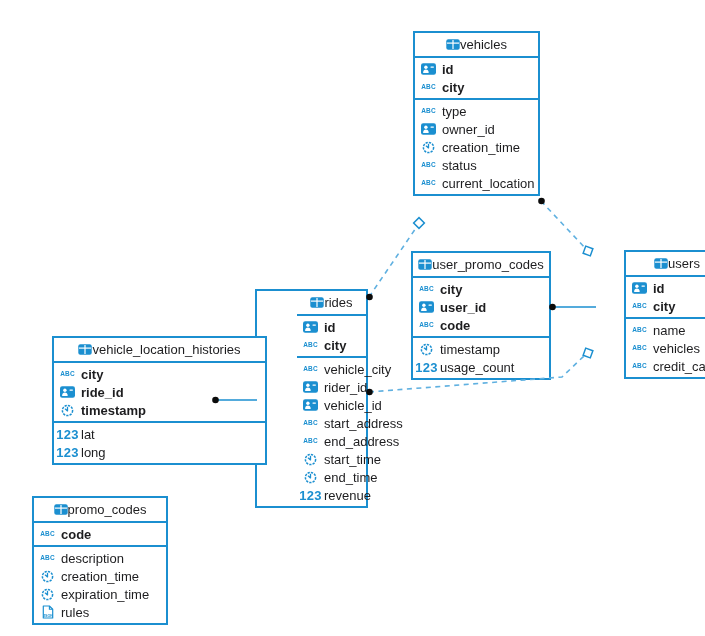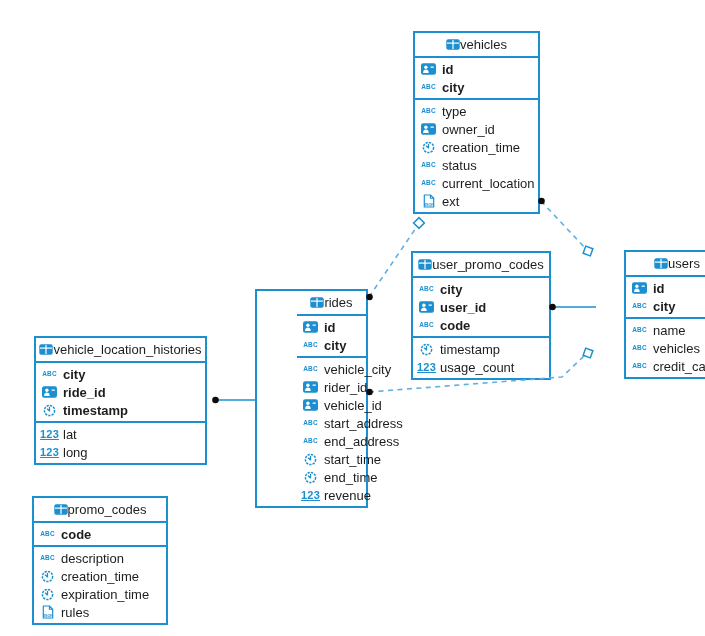--- a/index.html
+++ b/index.html
@@ -44,21 +44,21 @@
   }
   .row.key .flabel{font-weight:700;}
   .ficon{
     flex:0 0 17px;width:17px;
     display:flex;align-items:center;justify-content:center;
   }
   .badge{
     font-size:6.5px;font-weight:700;color:var(--blue);
     letter-spacing:.2px;line-height:1;
   }
-  .badge.num{font-size:11px;font-weight:700;text-decoration:underline;}
+  .badge.num{font-size:13px;font-weight:700;}
   #edges{
     position:absolute;left:0;top:0;
     z-index:2;
     pointer-events:none;
   }
 </style>
 </head>
 <body>
 
 <div id="canvas">
@@ -125,30 +125,20 @@
               <span class="badge">ABC</span>
             </span>
             <span class="flabel">status</span>
           </div>
           <div class="row">
             <span class="ficon">
               <span class="badge">ABC</span>
             </span>
             <span class="flabel">current_location</span>
           </div>
-          <div class="row">
-            <span class="ficon">
-              <svg width="12" height="14" viewBox="0 0 12 14">
-                <path d="M1.3 1 H7.4 L10.7 4.2 V13 H1.3 Z" fill="#fff" stroke="#1b8fd0" stroke-width="1.2" stroke-linejoin="round"></path>
-                <path d="M7.4 1 L7.4 4.2 L10.7 4.2" fill="none" stroke="#1b8fd0" stroke-width="1.1"></path>
-                <text x="6" y="11.6" font-size="3.7" font-weight="700" text-anchor="middle" fill="#1b8fd0" font-family="Liberation Sans, sans-serif">JSON</text>
-              </svg>
-            </span>
-            <span class="flabel">ext</span>
-          </div>
         </div>
       </div>
       <div class="table" style="left: 411px; top: 251px; width: 140px;">
         <div class="thead">
           <span style="display: flex;">
             <svg width="14" height="11" viewBox="0 0 14 11">
               <rect x="0.3" y="0.3" width="13.4" height="10.4" rx="2" fill="#1b8fd0"></rect>
               <line x1="1" y1="4.1" x2="13" y2="4.1" stroke="#fff" stroke-width="1.2"></line>
               <line x1="7" y1="1" x2="7" y2="10" stroke="#fff" stroke-width="1.2"></line>
             </svg>
@@ -339,21 +329,21 @@
             <span class="flabel">end_time</span>
           </div>
           <div class="row">
             <span class="ficon">
               <span class="badge num">123</span>
             </span>
             <span class="flabel">revenue</span>
           </div>
         </div>
       </div>
-      <div class="table" style="left: 34px; top: 336px; width: 173px;">
+      <div class="table" style="left: 52px; top: 336px; width: 215px;">
         <div class="thead">
           <span style="display: flex;">
             <svg width="14" height="11" viewBox="0 0 14 11">
               <rect x="0.3" y="0.3" width="13.4" height="10.4" rx="2" fill="#1b8fd0"></rect>
               <line x1="1" y1="4.1" x2="13" y2="4.1" stroke="#fff" stroke-width="1.2"></line>
               <line x1="7" y1="1" x2="7" y2="10" stroke="#fff" stroke-width="1.2"></line>
             </svg>
           </span>
           <span>vehicle_location_histories</span>
         </div>

